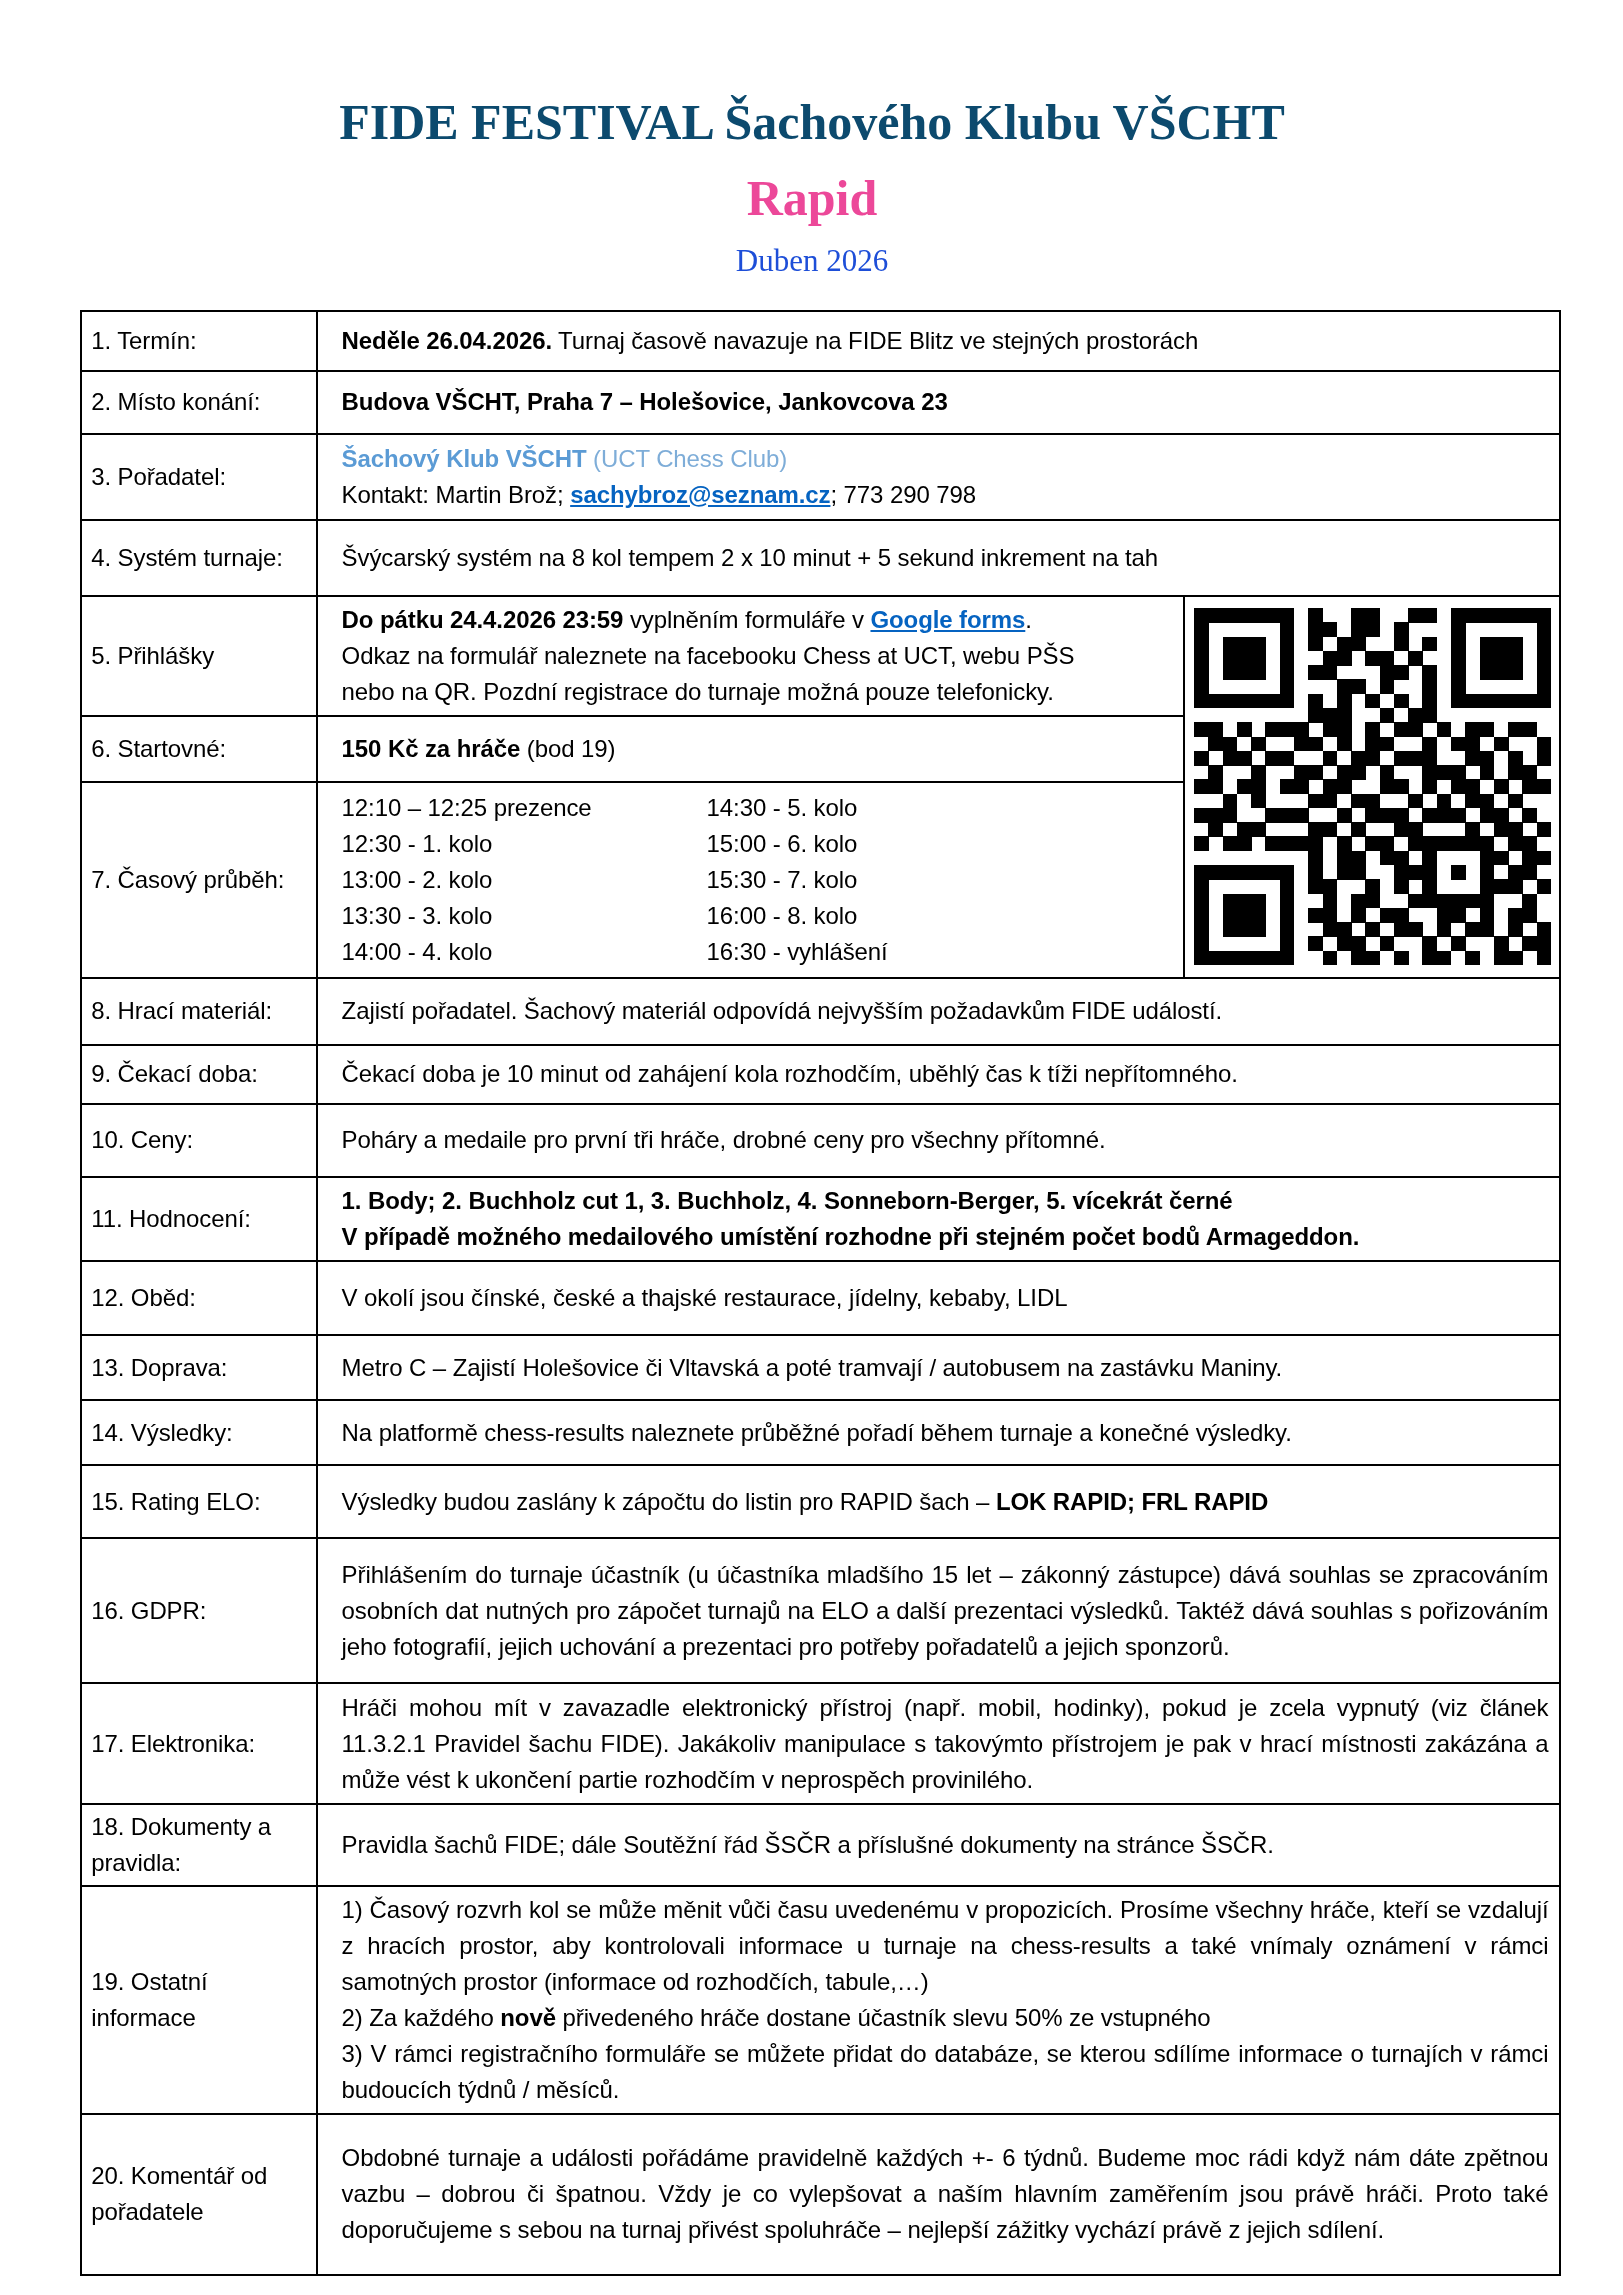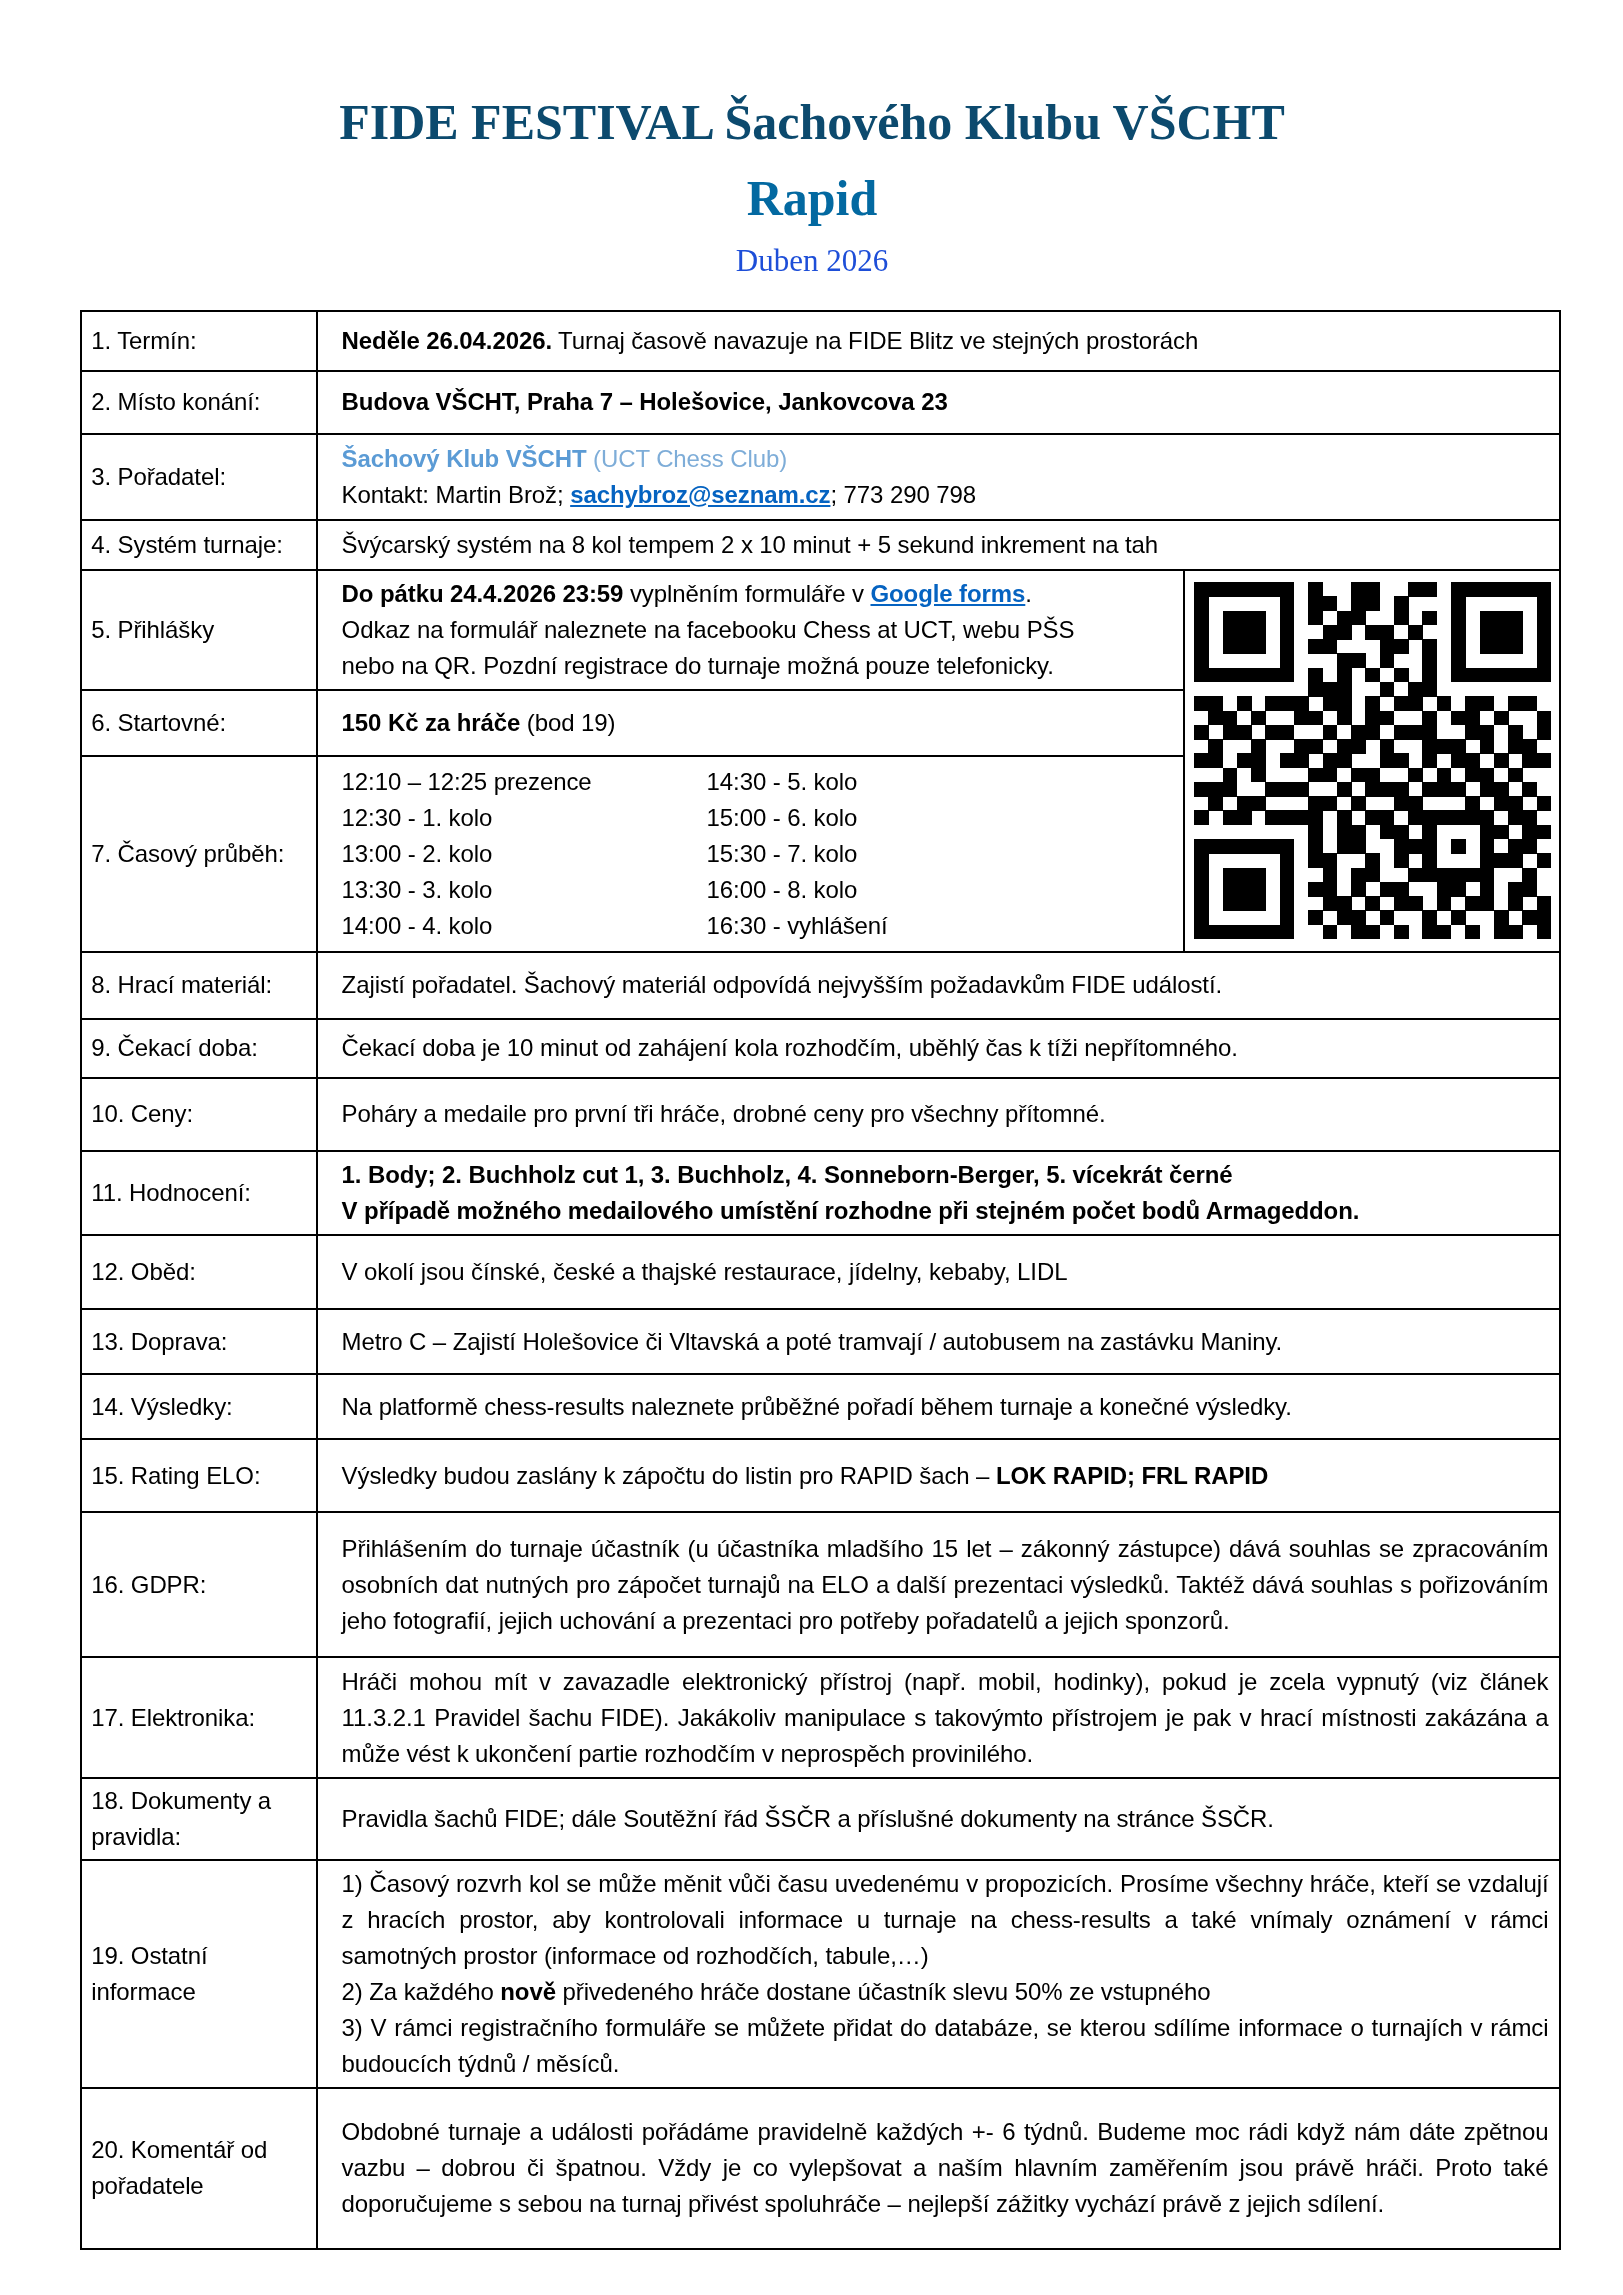--- a/index.html
+++ b/index.html
@@ -45,21 +45,21 @@
   td.qr-cell{ padding:0; text-align:center; vertical-align:middle; }
   .bold{ font-weight:bold; }
   .sched-col1{ display:inline-block; width:365px; }
   svg.qr{ display:block; margin:0 auto; }
 </style>
 </head>
 <body>
 
 <div class="header">
   <h1 class="title-line1" style="color: #0c4a6e;">FIDE FESTIVAL Šachového Klubu VŠCHT</h1>
-  <h1 class="title-line2" style="color: #0369a1;">Rapid</h1>
+  <h1 class="title-line2" style="color: #ec4899;">Rapid</h1>
   <div class="subtitle" style="color: #1d4ed8;">Duben 2026</div>
 </div>
 
 <table class="props">
   <colgroup>
     <col style="width:236px">
     <col style="width:867px">
     <col style="width:376px">
   </colgroup>
   <tbody id="table-body">
@@ -75,21 +75,21 @@
           <div class="blk"><span class="bold">Budova VŠCHT, Praha 7 – Holešovice, Jankovcova 23</span></div>
         </td>
       </tr>
       <tr style="height: 86px;">
         <td class="label-cell">3. Pořadatel:</td>
         <td class="content-cell" colspan="2">
           <div class="blk"><span class="bold" style="color: rgb(91, 155, 213);">Šachový Klub VŠCHT</span><span style="color: rgb(126, 173, 216);"> (UCT Chess Club)</span></div>
           <div class="blk"><span>Kontakt: Martin Brož; </span><span style="color: rgb(5, 99, 193); text-decoration: underline; font-weight: bold;">sachybroz@seznam.cz</span><span>; 773 290 798</span></div>
         </td>
       </tr>
-      <tr style="height: 50px;">
+      <tr style="height: 76px;">
         <td class="label-cell">4. Systém turnaje:</td>
         <td class="content-cell" colspan="2">
           <div class="blk"><span>Švýcarský systém na 8 kol tempem 2 x 10 minut + 5 sekund inkrement na tah</span></div>
         </td>
       </tr>
       <tr style="height: 116px;">
         <td class="label-cell">5. Přihlášky</td>
         <td class="content-cell">
           <div class="blk"><span class="bold">Do pátku 24.4.2026 23:59</span><span> vyplněním formuláře v </span><span class="bold" style="color: rgb(5, 99, 193); text-decoration: underline;">Google forms</span><span>.</span></div>
           <div class="blk"><span>Odkaz na formulář naleznete na facebooku Chess at UCT, webu PŠS</span></div>

